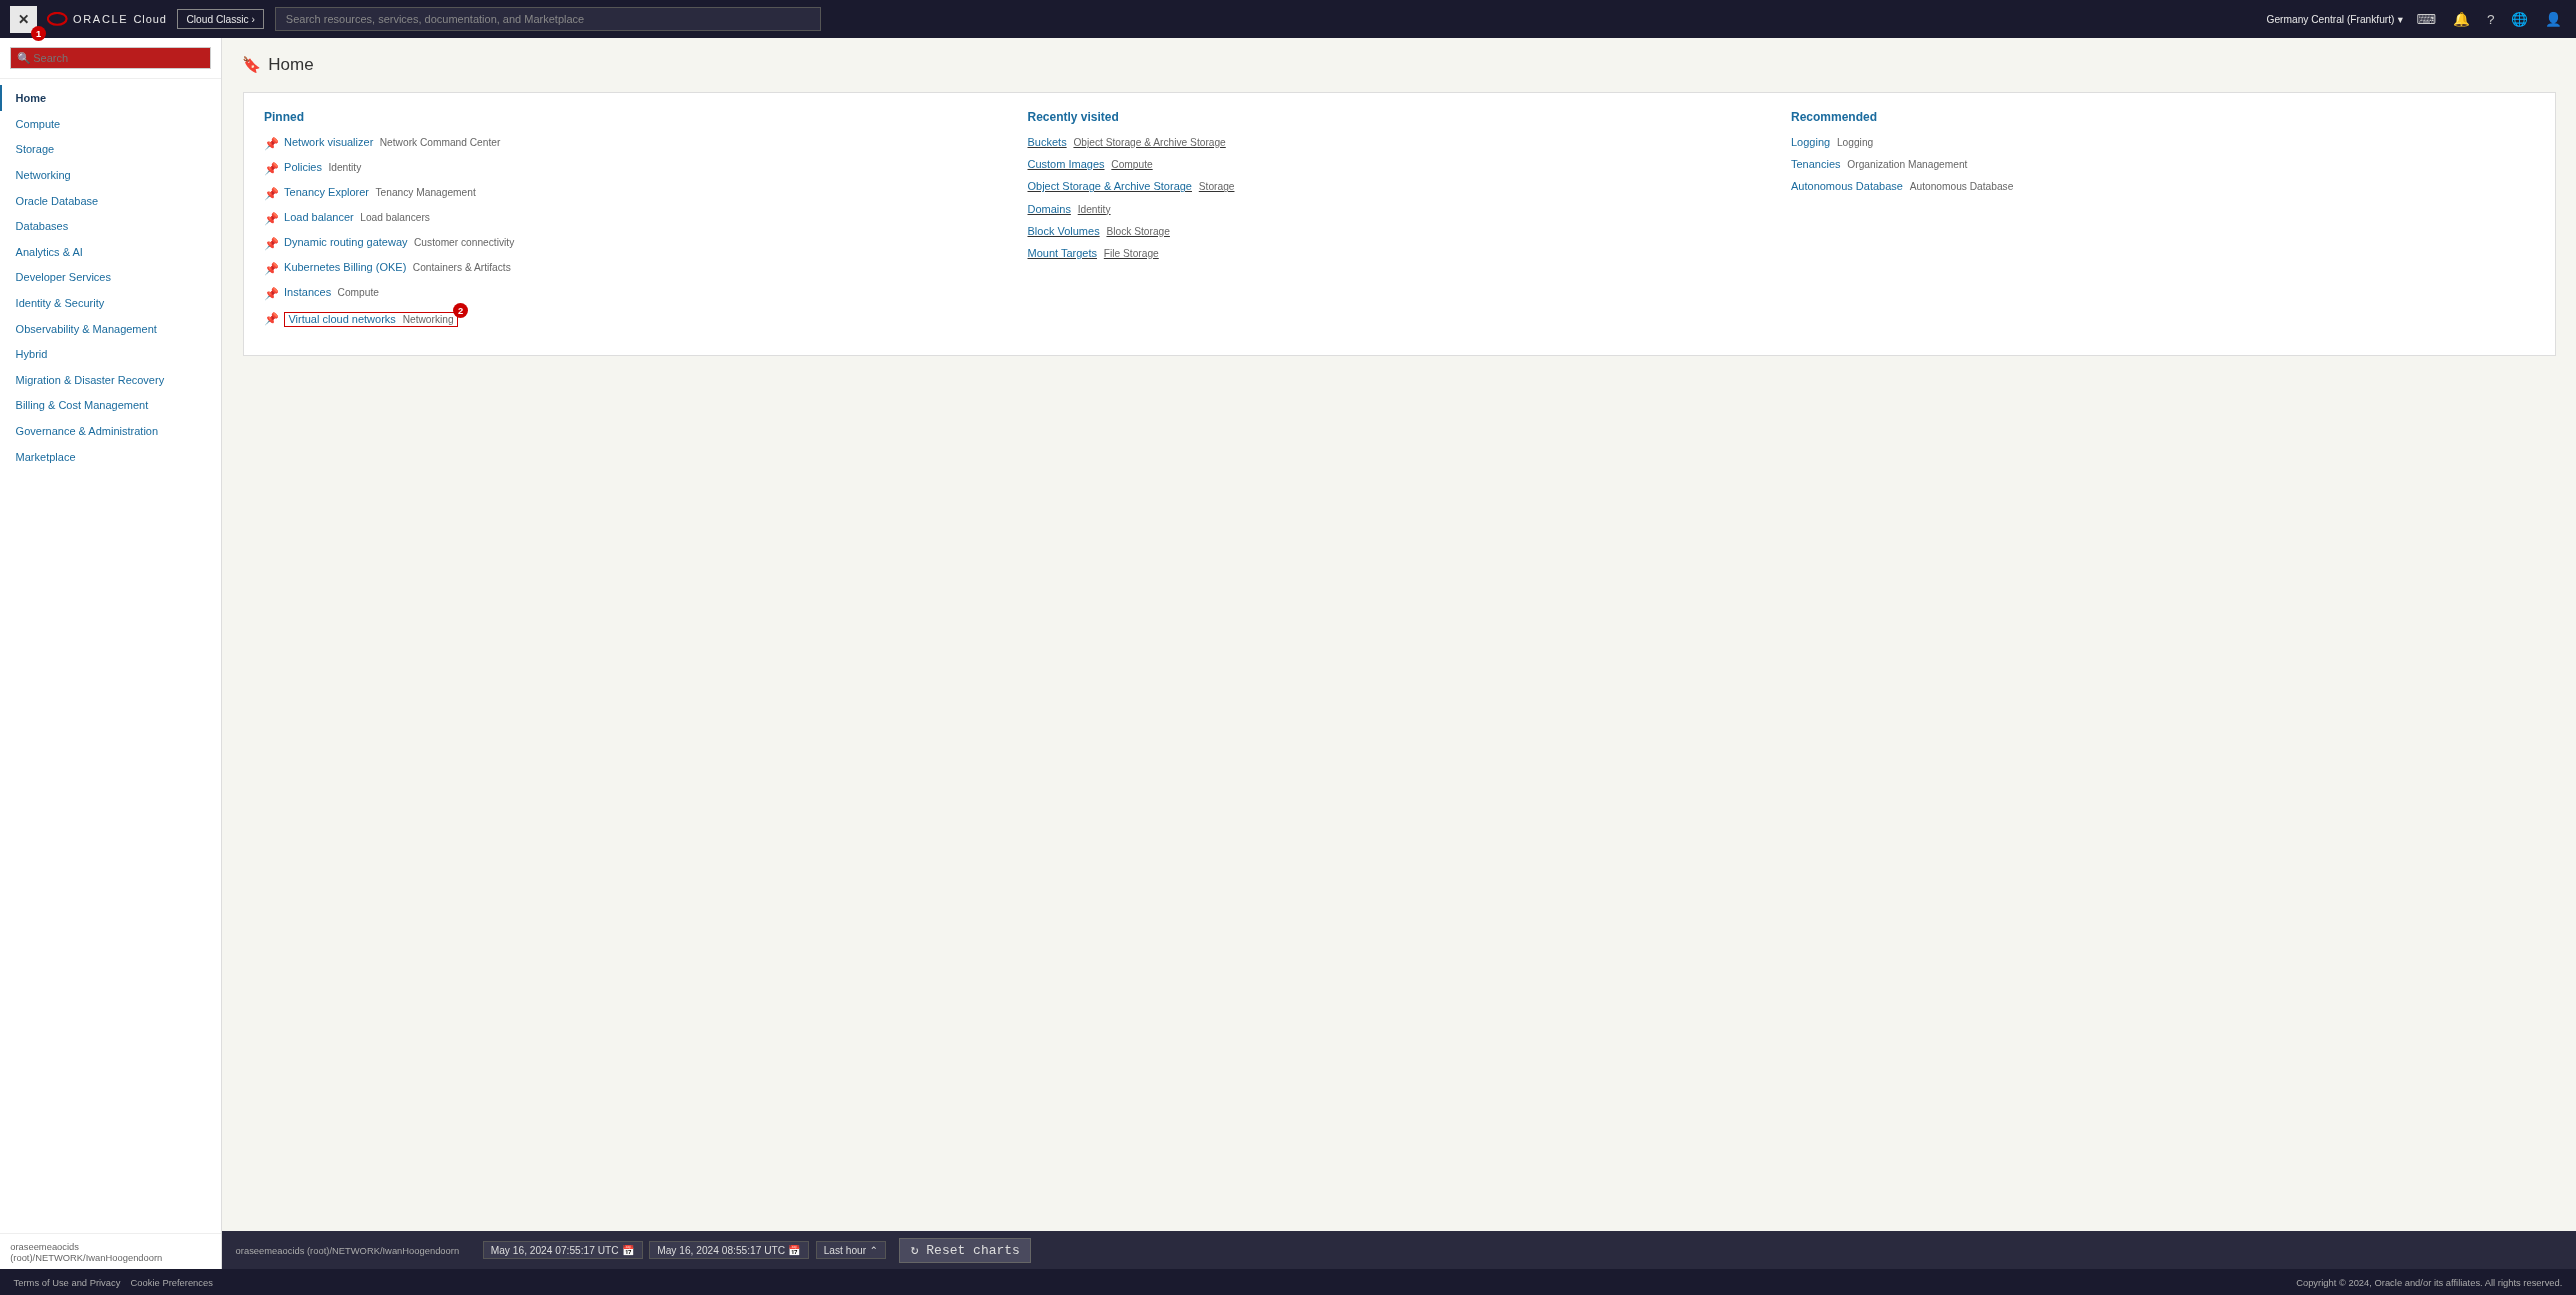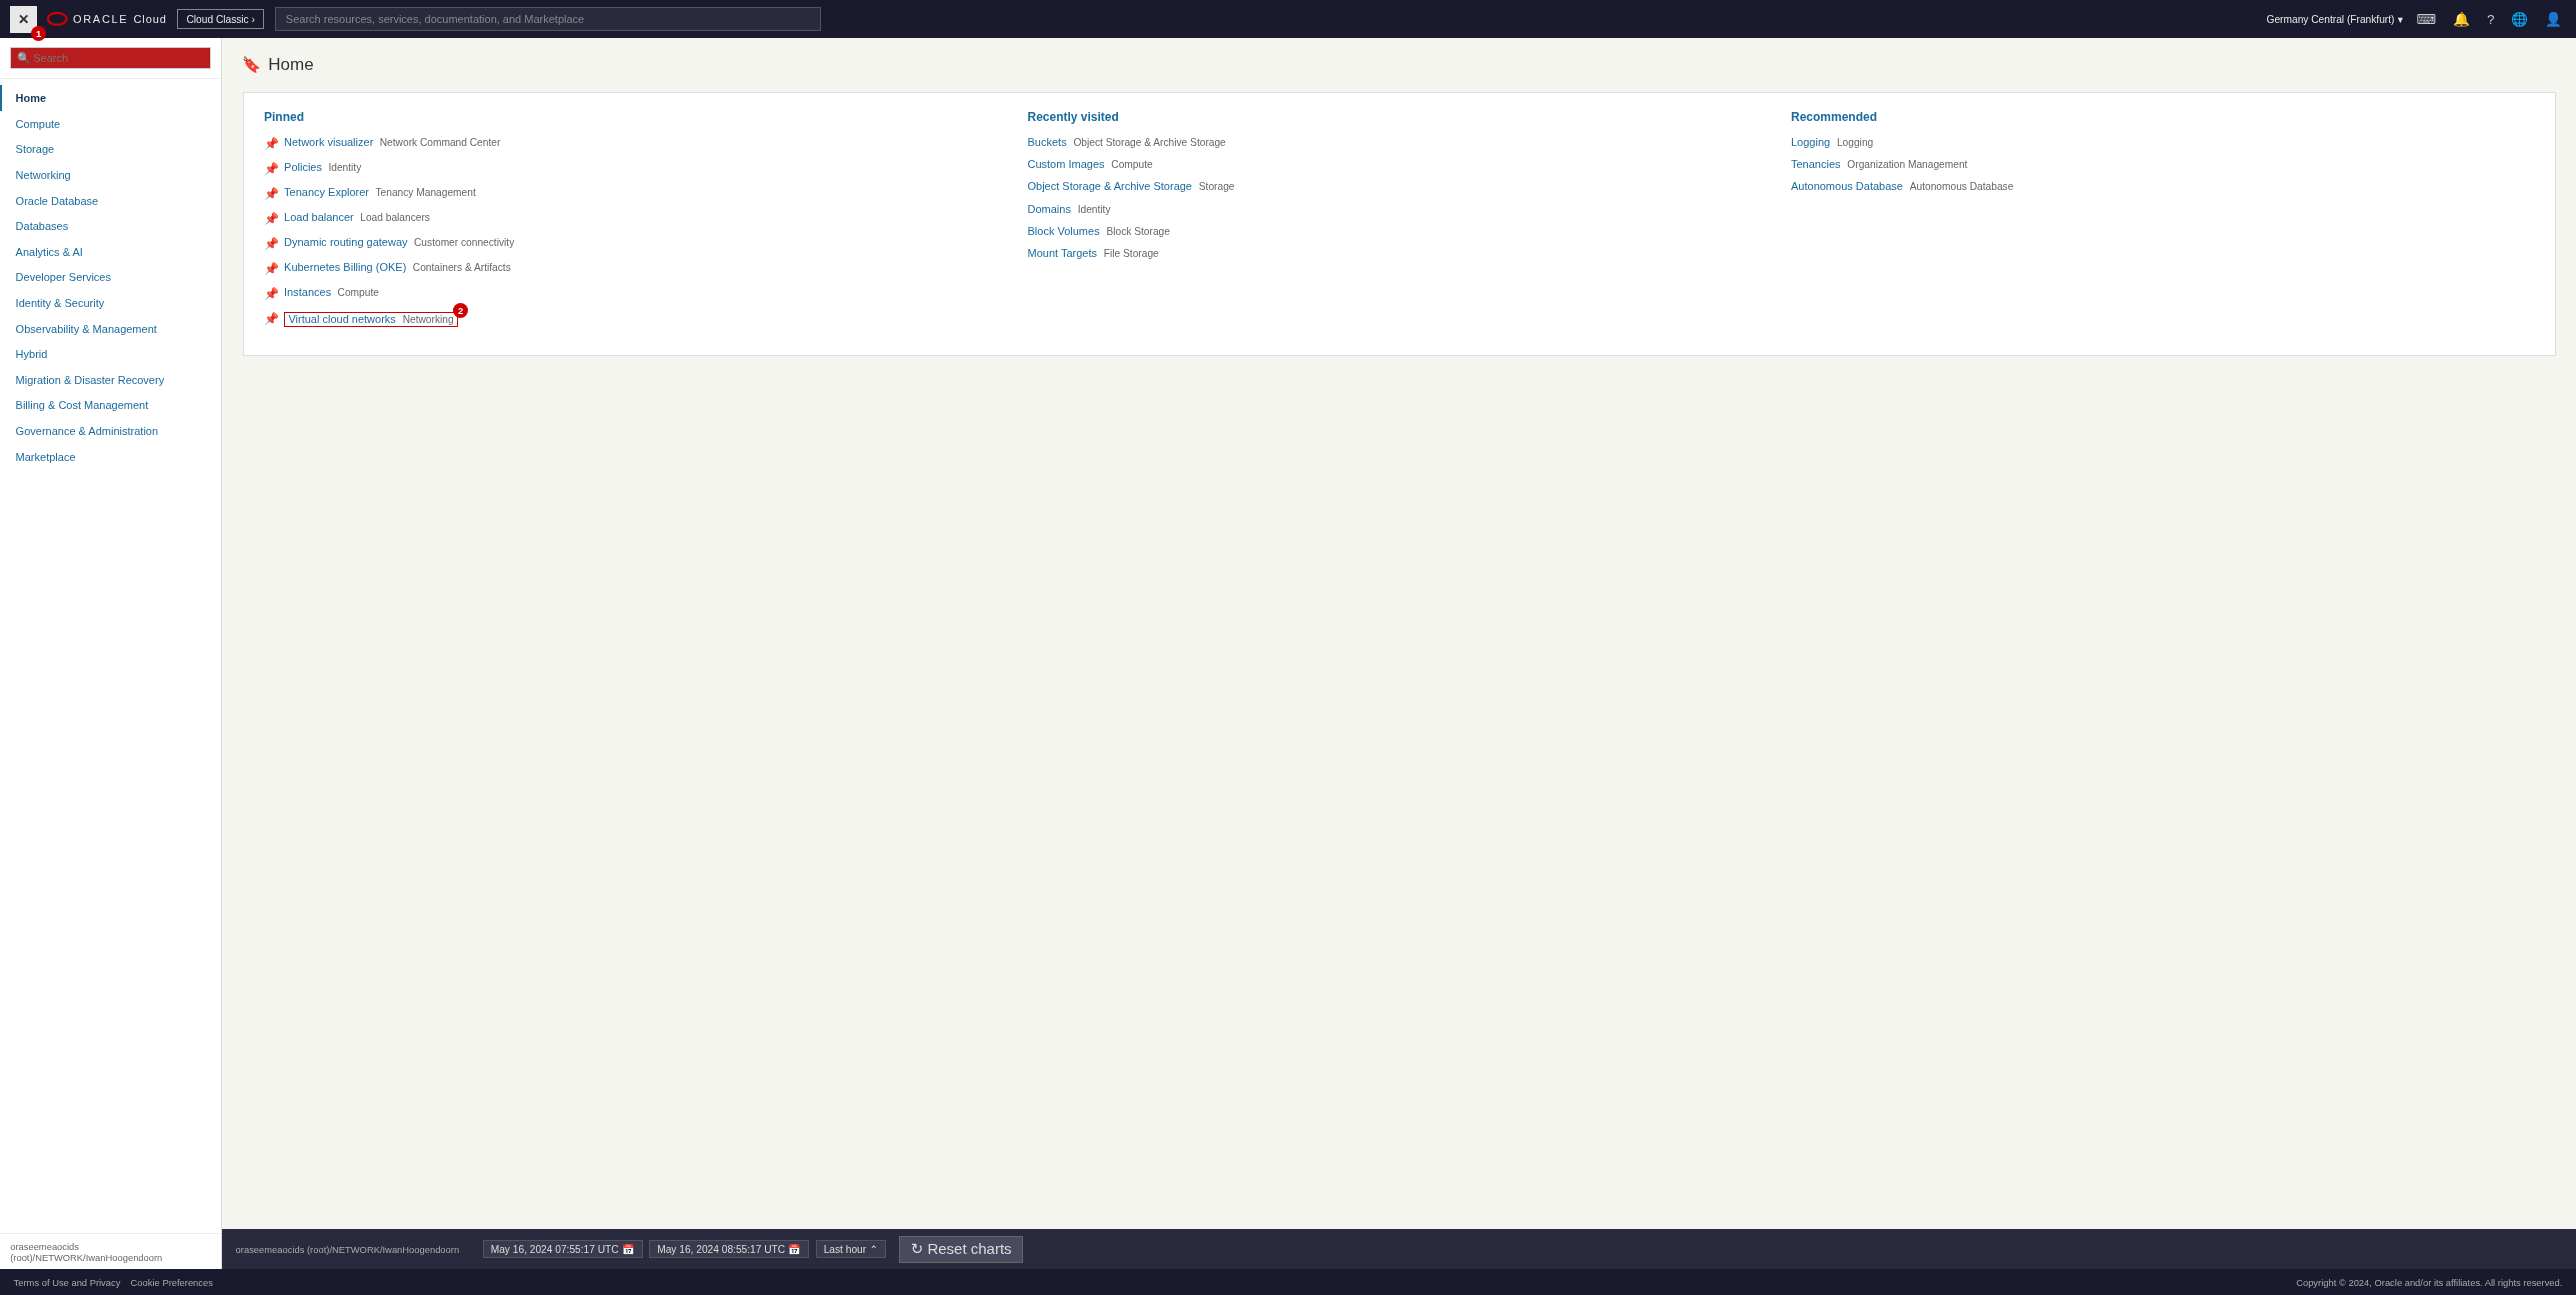--- a/index.html
+++ b/index.html
@@ -240,20 +240,21 @@
       font-size: 10.2px;
       color: #666;
       margin-left: 3.4px;
     }
 
     .recent-item {
       display: flex;
       align-items: baseline;
       gap: 6.8px;
       margin-bottom: 10.2px;
+      text-decoration: underline;
     }
     .recent-name {
       font-size: 11px;
       color: #1a6b9e;
       cursor: pointer;
     }
     .recent-category {
       font-size: 10.2px;
       color: #666;
     }
@@ -317,25 +318,26 @@
       display: flex;
       align-items: flex-start;
       gap: 3.4px;
       cursor: pointer;
     }
     .reset-btn {
       background: #4a4a5e;
       border: 0.9px solid #666;
       color: #ddd;
       padding: 3.4px 10.2px;
-      font-size: 15px;
+      font-size: 13px;
       cursor: pointer;
       display: flex;
       align-items: center;
       gap: 5.1px;
+      font-family: Liberation Mono, monospace;
     }
     .bottom-footer-bar {
       background: #1a1a2e;
       padding: 5.1px 13.6px;
       color: #aaa;
       font-size: 9.4px;
       display: flex;
       justify-content: space-between;
       flex-shrink: 0;
       height: 25.6px;

